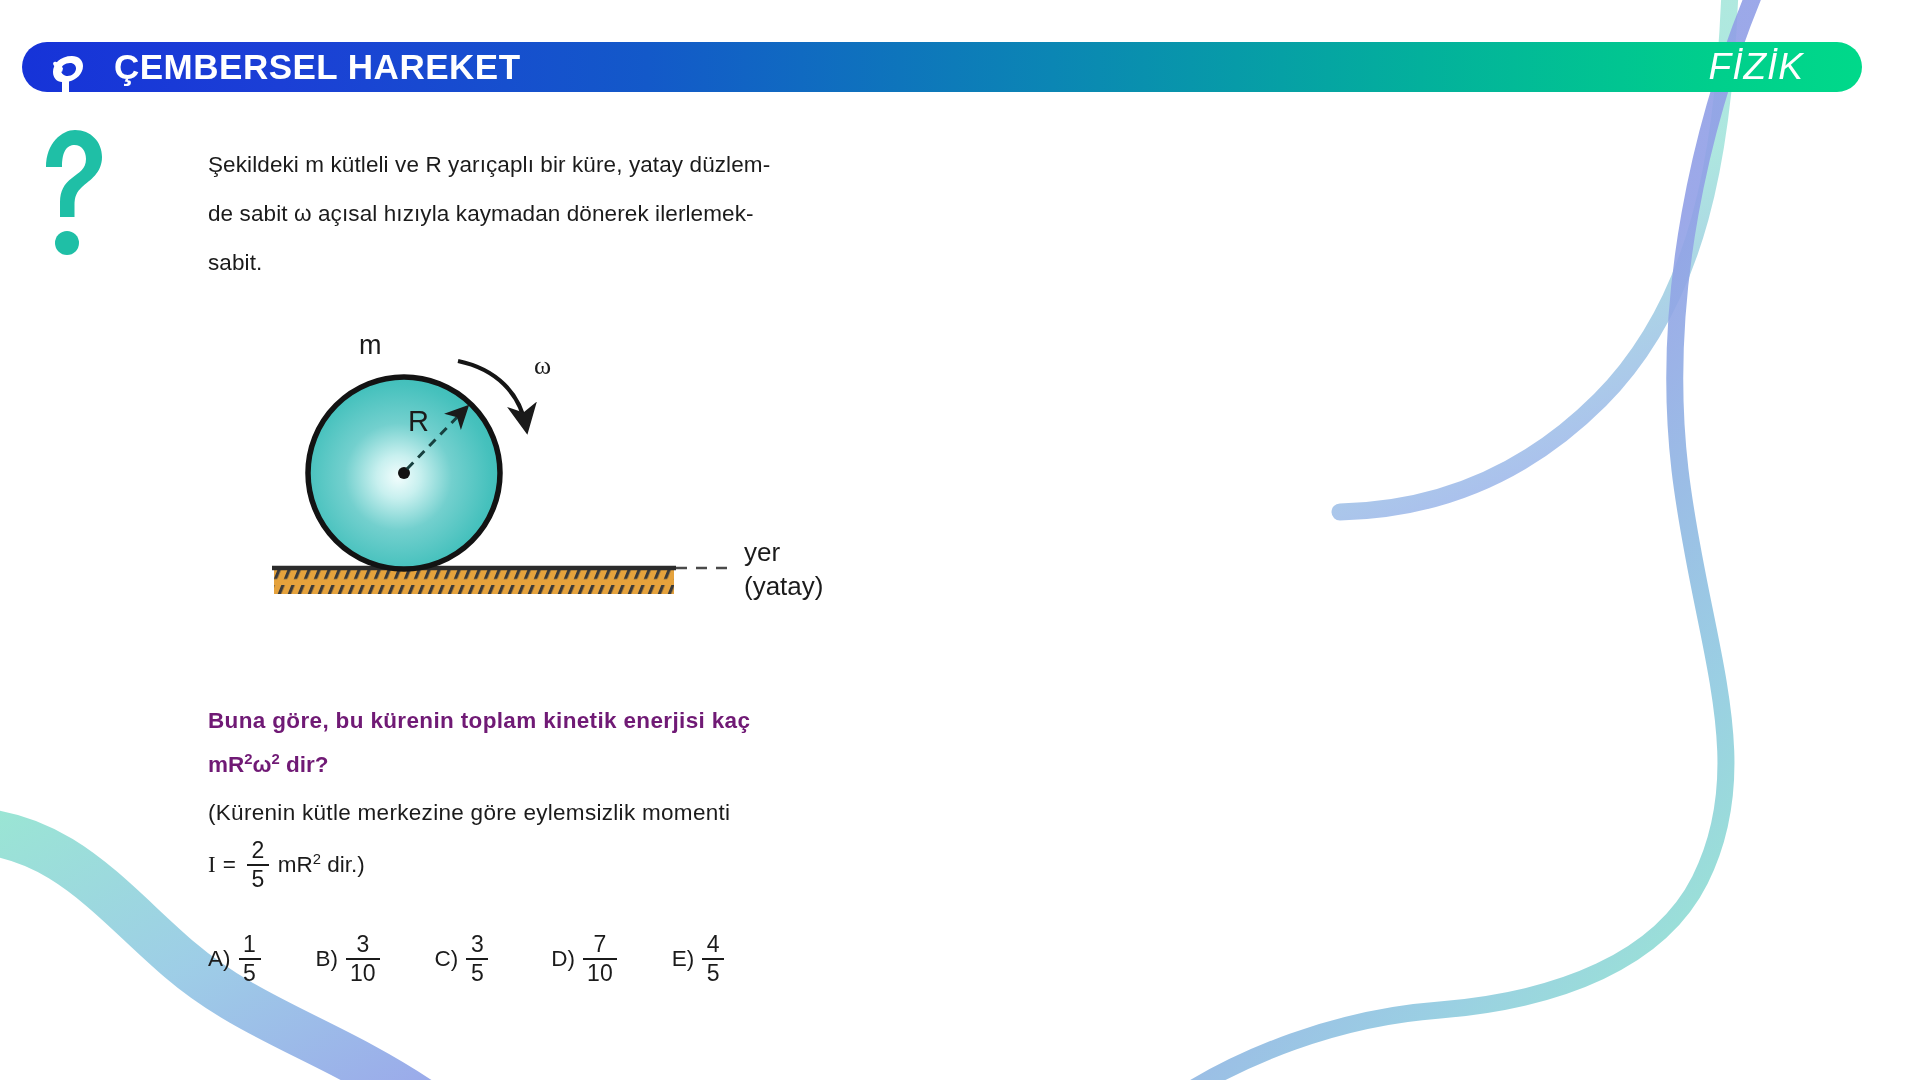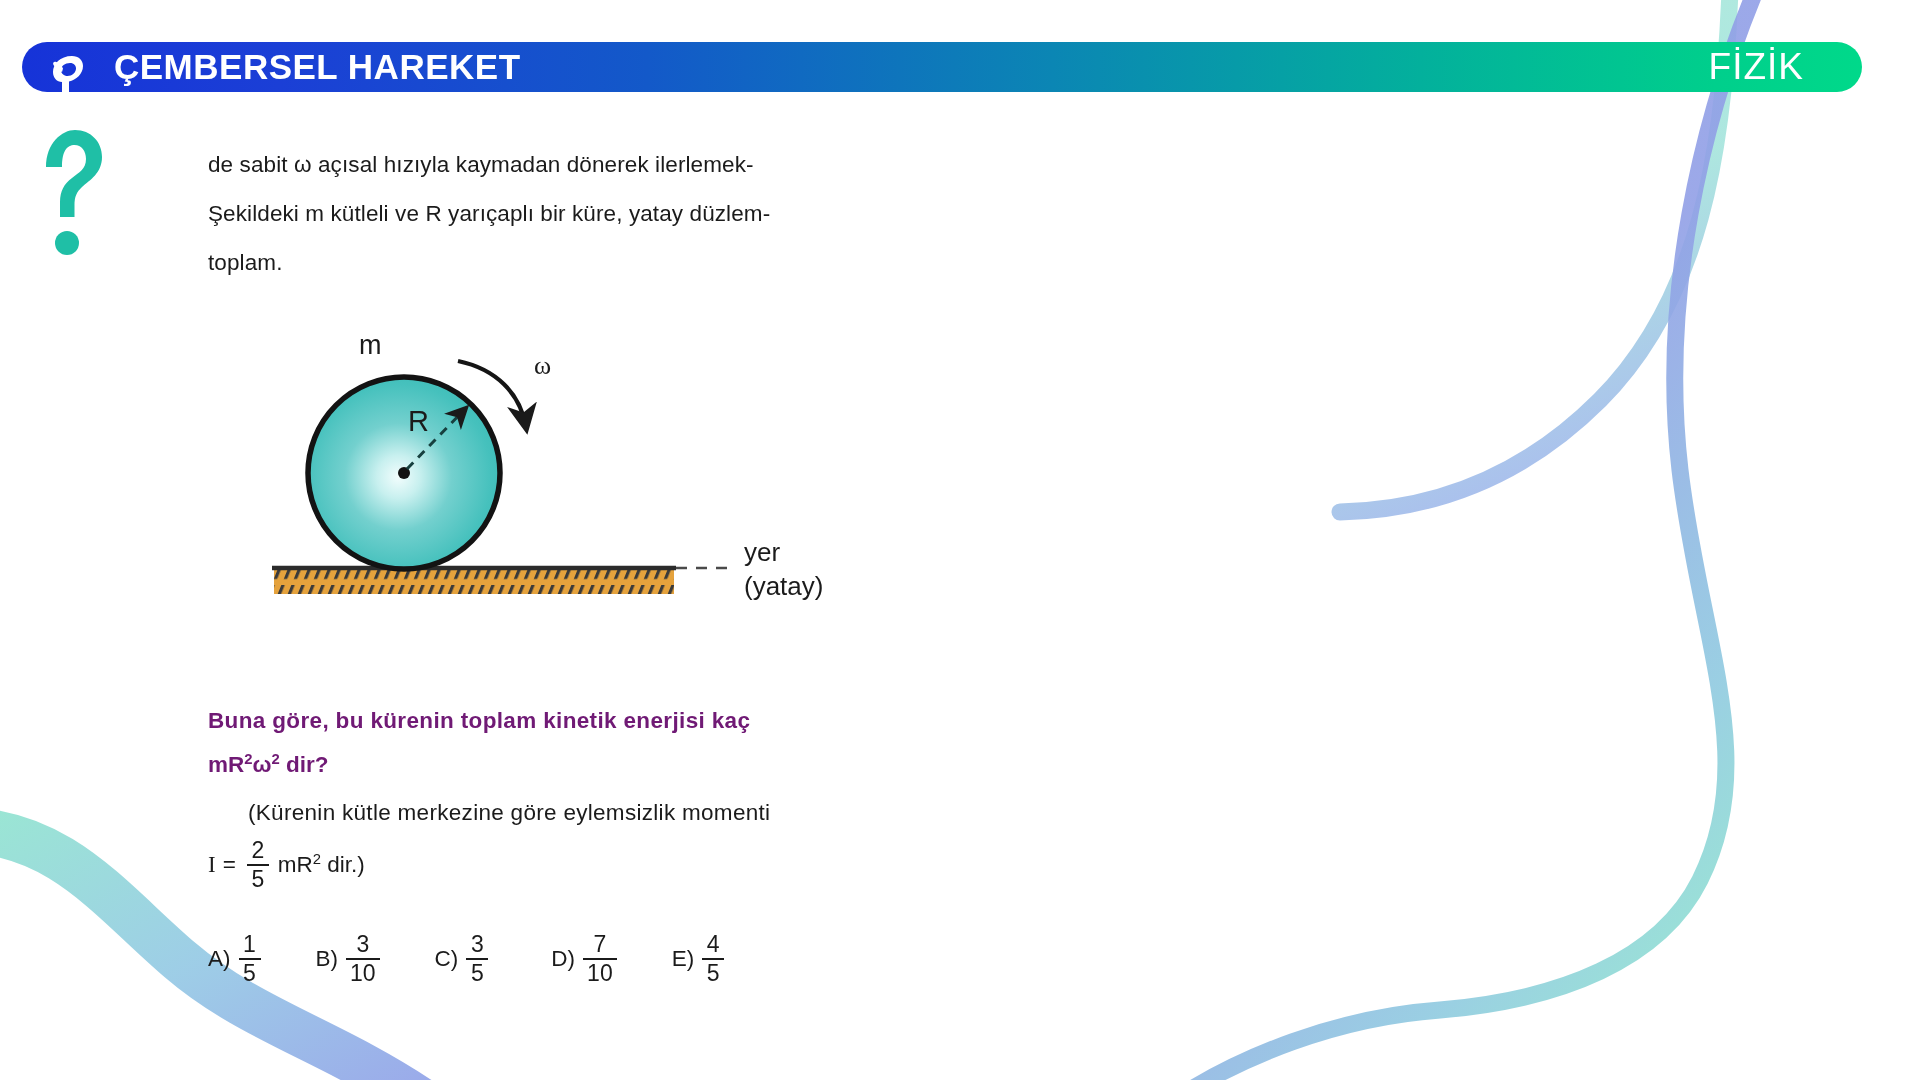--- a/index.html
+++ b/index.html
@@ -64,20 +64,21 @@
     letter-spacing: 0.5px;
     white-space: nowrap;
   }
   .banner-subject {
     position: absolute;
     right: 58px;
     top: 50%;
     transform: translateY(-50%);
     color: #ffffff;
     font-size: 37px;
+    font-style: italic;
     font-weight: normal;
     letter-spacing: 1px;
     white-space: nowrap;
   }
 
   
   .qmark {
     position: absolute;
     left: 38px;
     top: 125px;
@@ -122,21 +123,20 @@
   .prompt .l2 { white-space: nowrap; }
   sup.exp { font-size: 0.66em; vertical-align: super; line-height: 0; }
 
   .note {
     margin-top: 6px;
     font-size: 22.5px;
     line-height: 40px;
     color: #1b1b1b;
     letter-spacing: 0.3px;
     white-space: nowrap;
-    margin-left: 40px;
   }
   .note-formula {
     margin-top: 6px;
     display: flex;
     align-items: center;
     font-size: 22.5px;
     height: 52px;
   }
   .note-formula .ivar {
     font-family: "Liberation Serif", serif;
@@ -235,23 +235,23 @@
   <path d="M8 42 C8 18 24 5 37 5 C53 5 64 17 64 32 C64 48 52 55 44 62
            C38.5 67 36.5 72 36.5 80 L36.5 92 L22 92 L22 77
            C22 66 26 59 34 53 C41 47.5 48 44 48 34
            C48 26 43.5 20 36.5 20 C29 20 24 26 24 42 Z" fill="#1fbfa6"></path>
   <circle cx="29" cy="118" r="12" fill="#1fbfa6"></circle>
 </svg>
 
 <div class="content">
 
   <div class="intro-text">
+    <div>Şekildeki m kütleli ve R yarıçaplı bir küre, yatay düzlem-</div>
     <div>de sabit ω açısal hızıyla kaymadan dönerek ilerlemek-</div>
-    <div>Şekildeki m kütleli ve R yarıçaplı bir küre, yatay düzlem-</div>
-    <div>toplam.</div>
+    <div>sabit.</div>
   </div>
 
   <div class="figure">
     <svg width="700" height="330" viewBox="0 0 700 330">
       <defs>
         <radialGradient id="sphereGrad" cx="47%" cy="52%" r="62%">
           <stop offset="0%" stop-color="#f2fdfd"></stop>
           <stop offset="18%" stop-color="#c8f0ef"></stop>
           <stop offset="45%" stop-color="#73d0ce"></stop>
           <stop offset="78%" stop-color="#46c1bd"></stop>

